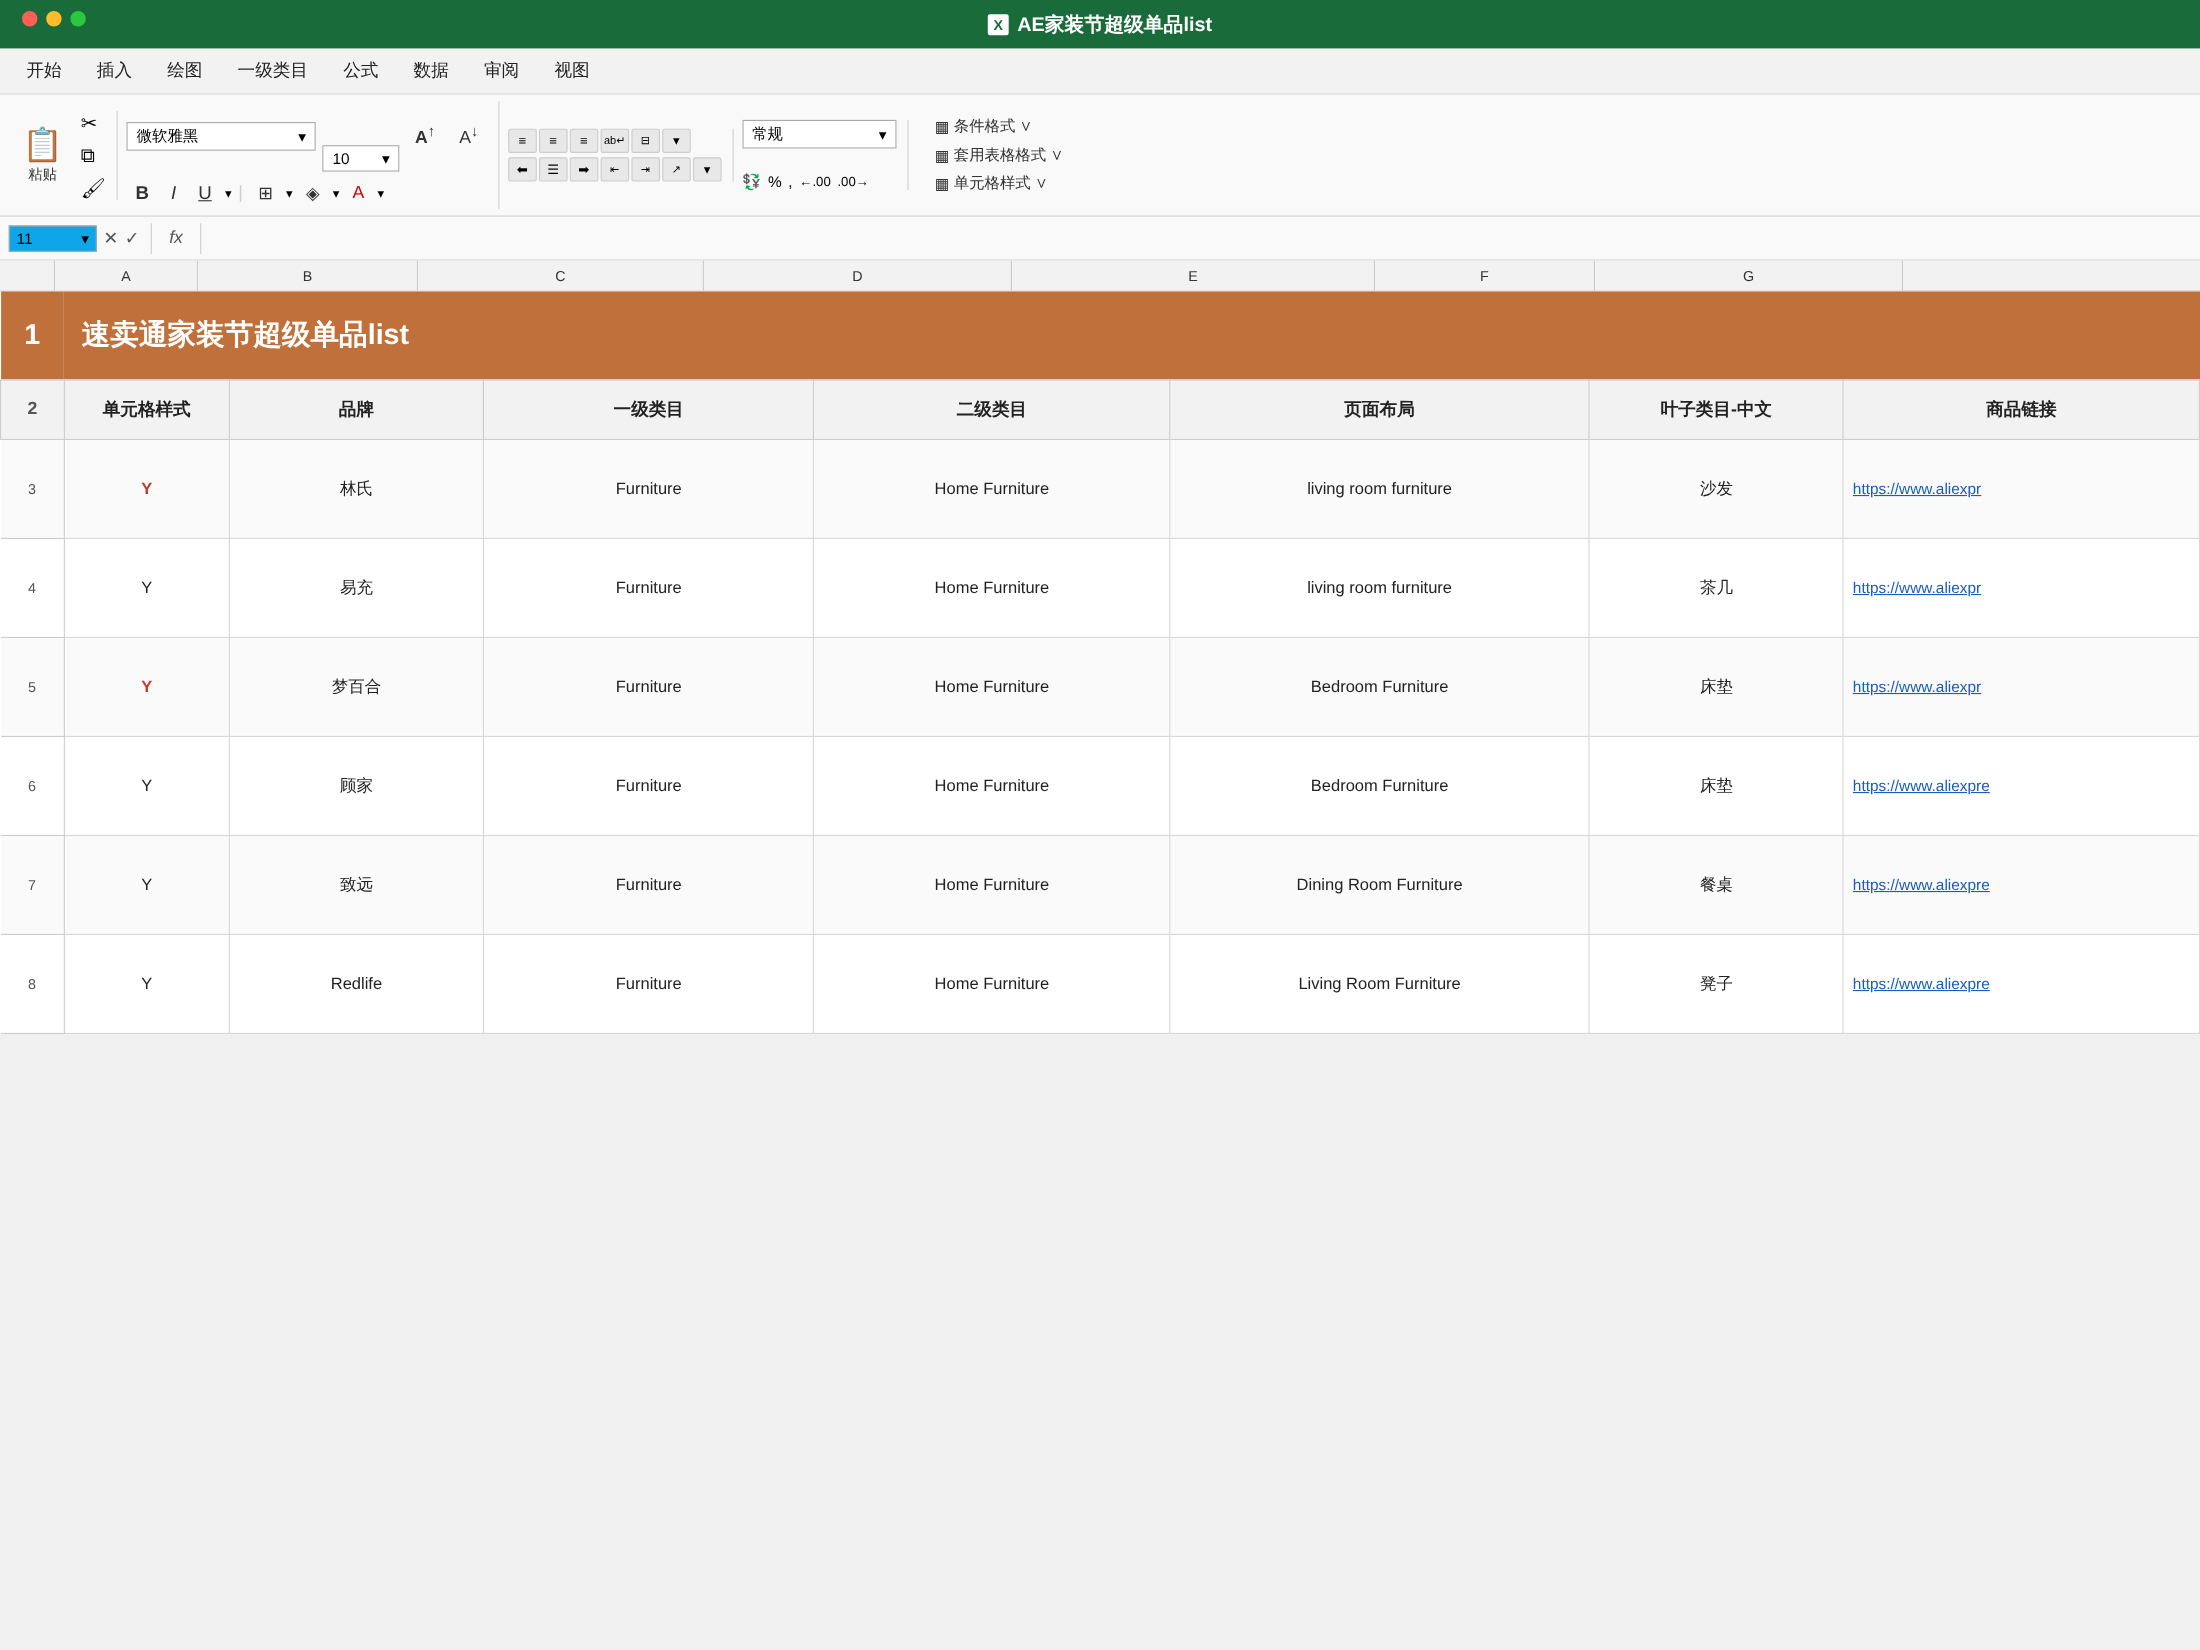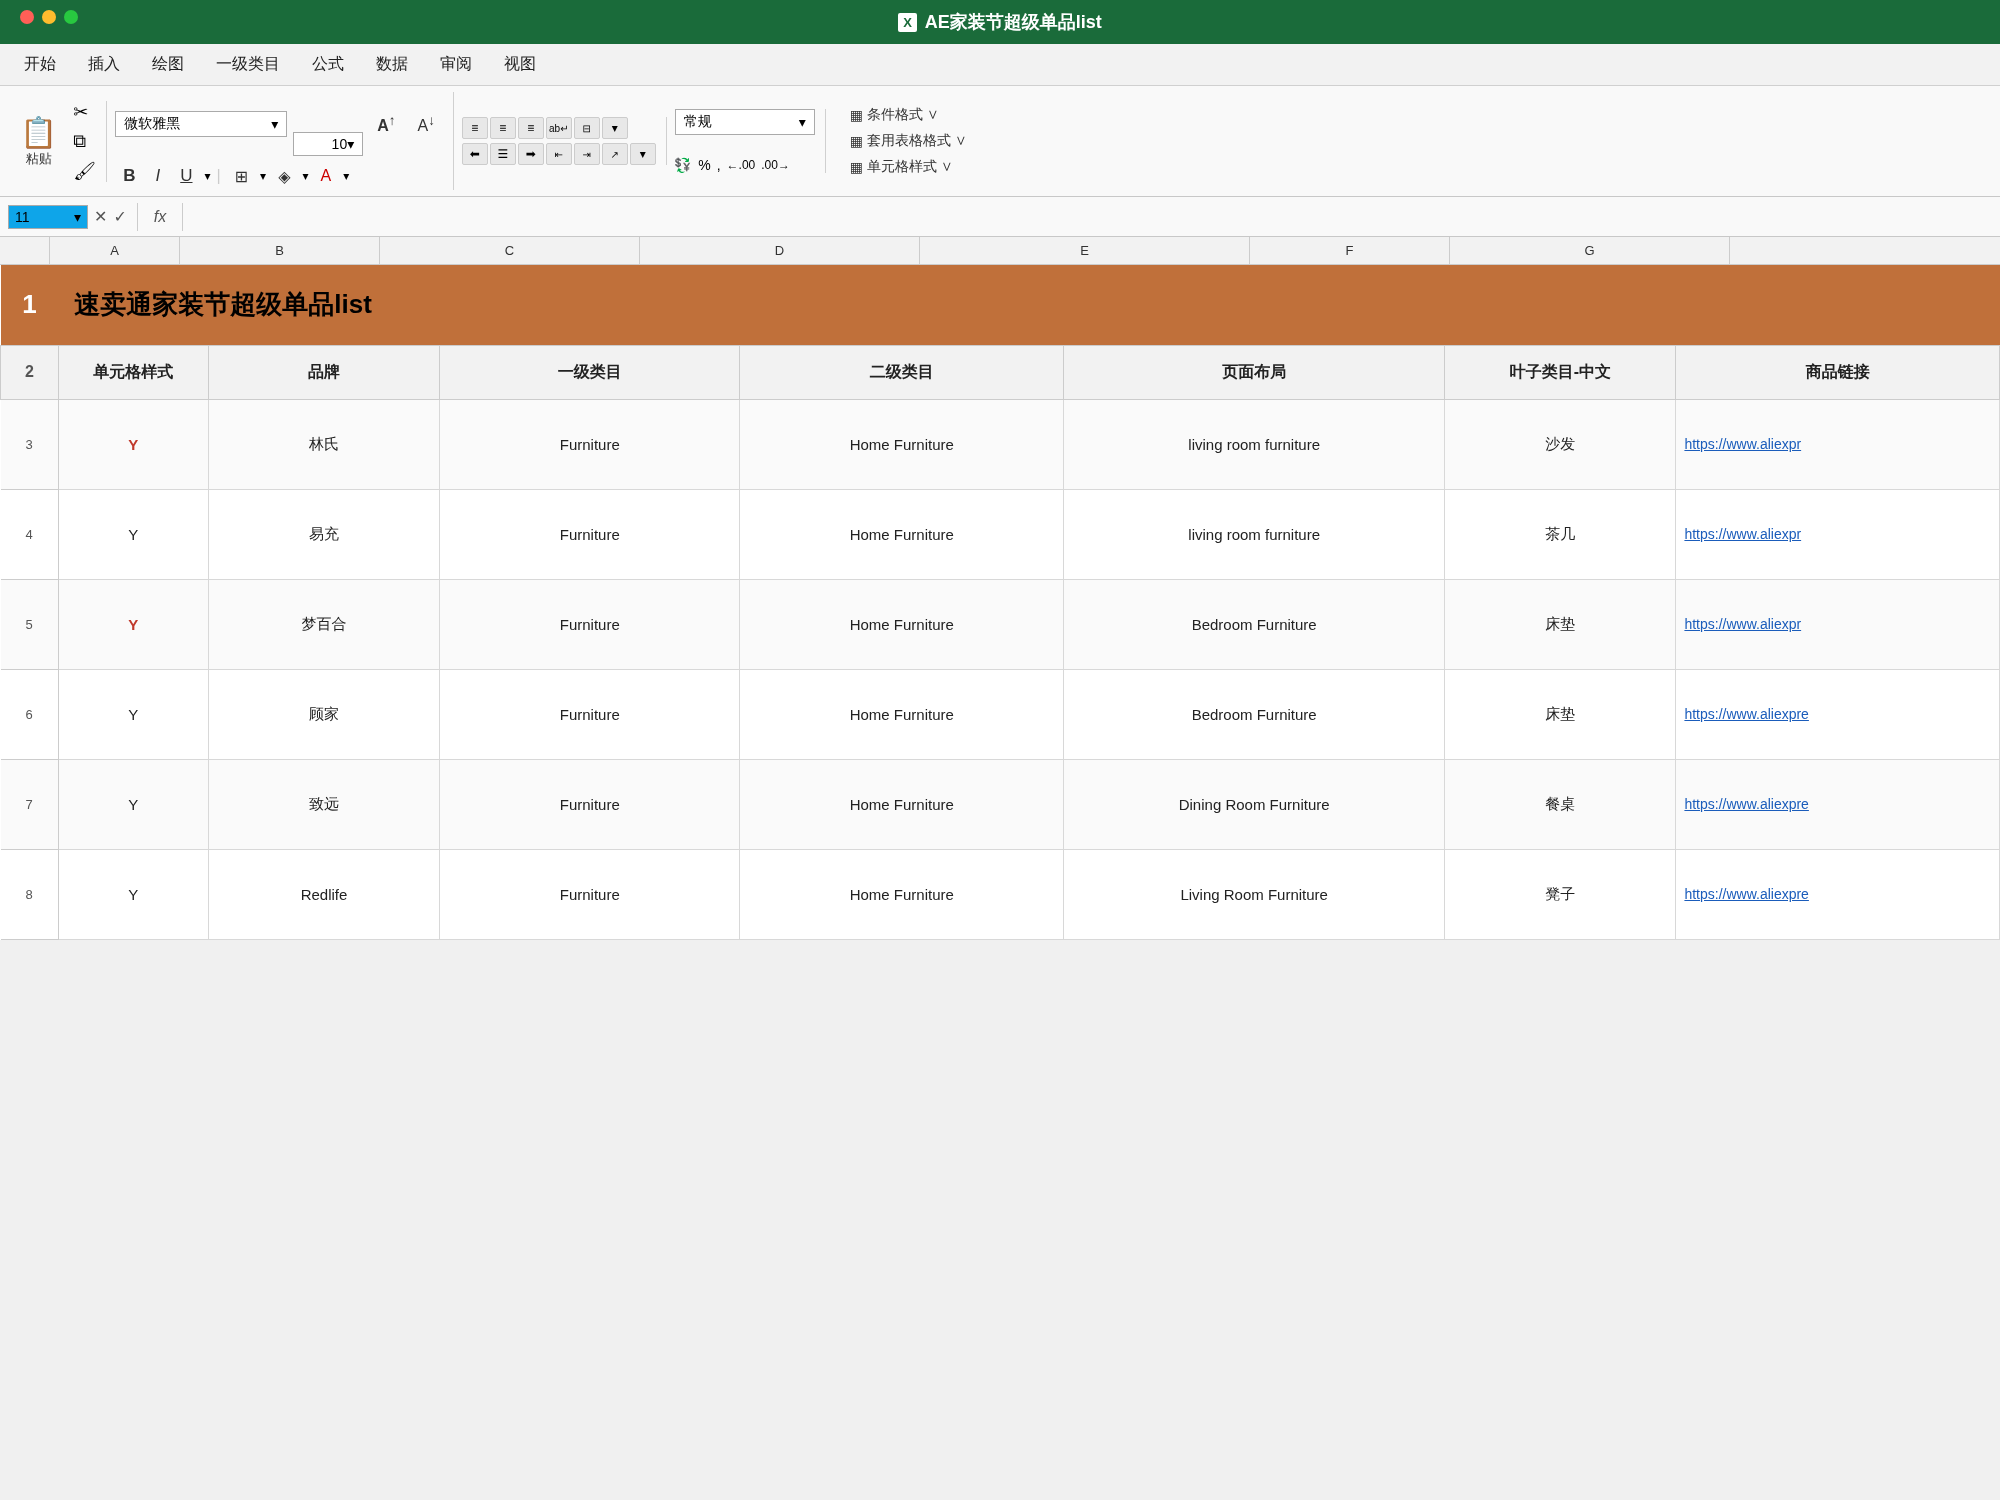--- a/index.html
+++ b/index.html
@@ -94,21 +94,21 @@
       justify-content: space-between;
       align-items: center;
     }
     .font-size-box {
       border: 1px solid #aaa;
       background: white;
       padding: 3px 8px;
       font-size: 14px;
       width: 70px;
       display: flex;
-      justify-content: flex-end;
+      justify-content: space-between;
       align-items: center;
       margin-top: 40px;
     }
 
     .format-btn {
       padding: 4px 8px;
       font-size: 15px;
       cursor: pointer;
       border: none;
       background: transparent;
@@ -251,21 +251,21 @@
       color: #222;
       vertical-align: middle;
       background: white;
     }
     .cell-center { text-align: center; }
     .cell-red { color: #c0392b; font-weight: bold; }
 
     
     .title-row td {
       background: #c0703a;
-      color: #000000;
+      color: #ffffff;
       font-size: 26px;
       font-weight: bold;
       padding: 12px 16px;
       height: 80px;
     }
 
     
     .header-row td {
       background: #f2f2f2;
       font-weight: bold;

